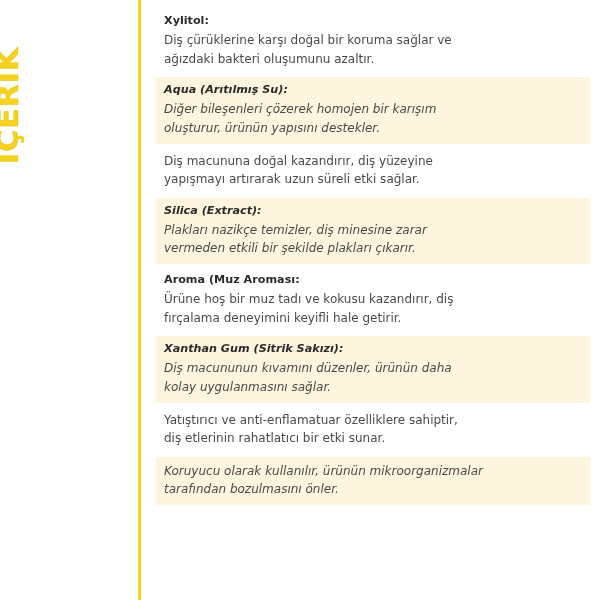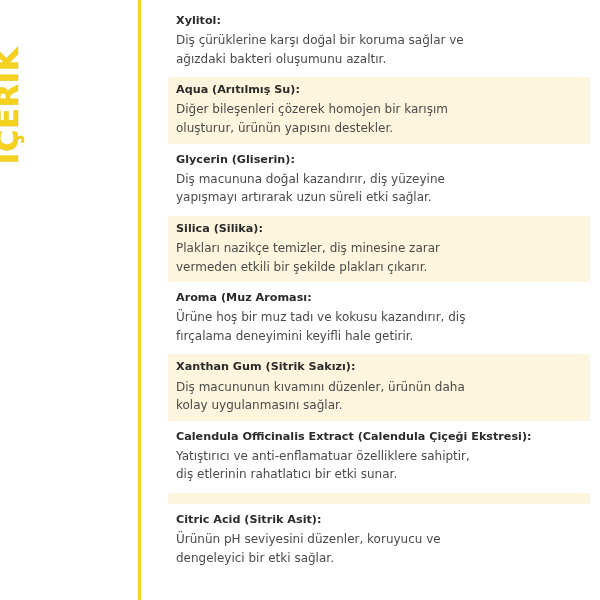--- a/index.html
+++ b/index.html
@@ -53,26 +53,27 @@
     white-space: nowrap;
   }
   .content {
     position: absolute;
     left: 152px;
     top: 8px;
     width: 438px;
     height: 584px;
   }
   .entry {
-    margin: 0 0 3px 16px;
+    margin: 0 0 3px 4px;
     padding: 5px 8px 6px 8px;
     box-sizing: border-box;
   }
   .entry.tinted {
     background: #fdf5dd;
+    font-style: italic;
   }
   .entry.plain {
     background: #ffffff;
   }
   .entry-title {
     font-family: "DejaVu Sans", sans-serif;
     font-size: 11.2px;
     font-weight: bold;
     color: #2b2b2b;
     line-height: 1.35;
@@ -106,52 +107,47 @@
 ağızdaki bakteri oluşumunu azaltır.</div>
     </div>
 
     <div class="entry tinted">
       <div class="entry-title">Aqua (Arıtılmış Su):</div>
       <div class="entry-desc">Diğer bileşenleri çözerek homojen bir karışım
 oluşturur, ürünün yapısını destekler.</div>
     </div>
 
     <div class="entry plain">
-      <div class="entry-title">Glycerin (Gliserin):</div>
       <div class="entry-desc">Diş macununa doğal kazandırır, diş yüzeyine
 yapışmayı artırarak uzun süreli etki sağlar.</div>
     </div>
 
     <div class="entry tinted">
-      <div class="entry-title">Silica (Silika):</div>
+      <div class="entry-title">Silica (Extract):</div>
       <div class="entry-desc">Plakları nazikçe temizler, diş minesine zarar
 vermeden etkili bir şekilde plakları çıkarır.</div>
     </div>
 
     <div class="entry plain">
       <div class="entry-title">Aroma (Muz Aroması:</div>
       <div class="entry-desc">Ürüne hoş bir muz tadı ve kokusu kazandırır, diş
 fırçalama deneyimini keyifli hale getirir.</div>
     </div>
 
     <div class="entry tinted">
       <div class="entry-title">Xanthan Gum (Sitrik Sakızı):</div>
       <div class="entry-desc">Diş macununun kıvamını düzenler, ürünün daha
 kolay uygulanmasını sağlar.</div>
     </div>
 
     <div class="entry plain">
-      <div class="entry-title">Calendula Officinalis Extract (Calendula Çiçeği Ekstresi):</div>
       <div class="entry-desc">Yatıştırıcı ve anti-enflamatuar özelliklere sahiptir,
 diş etlerinin rahatlatıcı bir etki sunar.</div>
     </div>
 
     <div class="entry tinted">
+      <div class="entry-desc">Koruyucu olarak kullanılır, ürünün mikroorganizmalar
+tarafından bozulmasını önler.</div>
     </div>
 
-    <div class="entry plain">
-      <div class="entry-title">Citric Acid (Sitrik Asit):</div>
-      <div class="entry-desc">Ürünün pH seviyesini düzenler, koruyucu ve
-dengeleyici bir etki sağlar.</div>
-    </div>
 
   </div>
 </div>
 
 </body></html>

